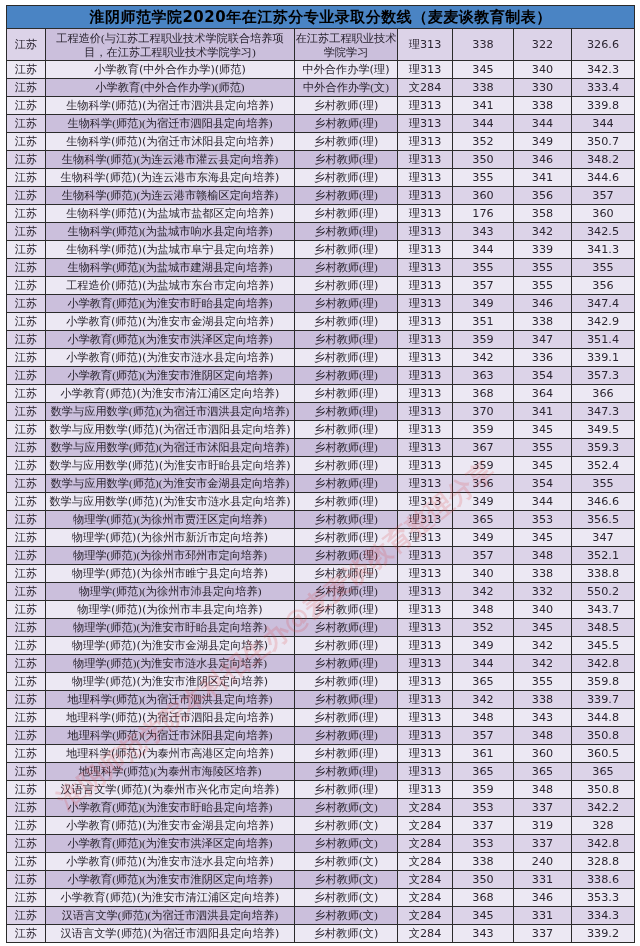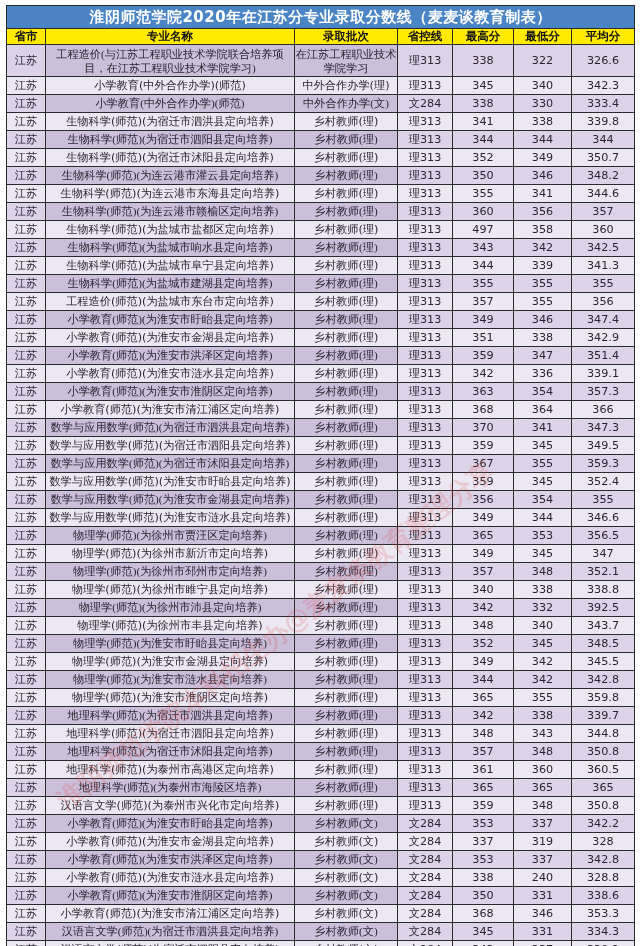--- a/index.html
+++ b/index.html
@@ -2,21 +2,21 @@
 <html><head>
 <meta charset="utf-8">
 <style>
   html, body { margin:0; padding:0; background:#ffffff; }
   body { width:640px; height:946px; position:relative; overflow:hidden;
          font-family:"DejaVu Sans", "Liberation Sans", sans-serif; }
   .sheet { position:absolute; left:6px; top:5px; width:628px; }
   table { border-collapse:collapse; width:628px; table-layout:fixed; }
   td, th { border:1px solid #2b2b2b; text-align:center; padding:0; overflow:hidden; white-space:nowrap;
            font-size:11.2px; color:#2a2430; line-height:16px; }
-  .title td { background:#4a84c4; color:#ffffff; font-weight:bold; font-size:15px; height:22px; line-height:22px; letter-spacing:0.5px; }
+  .title td { background:#4a84c4; color:#000000; font-weight:bold; font-size:15px; height:22px; line-height:22px; letter-spacing:0.5px; }
   .hdr th { background:#ffea00; color:#111; font-weight:bold; font-size:11.5px; height:15px; line-height:15px; }
   tr.row td { height:17px; line-height:17px; }
   tr.row.odd td { background:#dcd3e8; }
   tr.row.even td { background:#ece8f3; }
   tr.row.odd td.major, tr.row.odd td.batch { background:#cbbfdc;font-family:Liberation Serif, serif; }
   tr.dbl td { height:31px; line-height:14px; white-space:normal; }
   .wm { position:absolute; pointer-events:none; color:rgba(220,60,60,0.18); font-size:26px; font-weight:bold;
         white-space:nowrap; transform-origin:left top; }
 </style>
 </head>
@@ -30,29 +30,20 @@
         <col style="width:103px">
         <col style="width:55px">
         <col style="width:61px">
         <col style="width:58px">
         <col style="width:63px">
     </colgroup>
     <tbody id="tbody">
       <tr class="title">
         <td colspan="7">淮阴师范学院2020年在江苏分专业录取分数线（麦麦谈教育制表）</td>
       </tr>
-      <tr class="hdr">
-        <th>省市</th>
-        <th>专业名称</th>
-        <th>录取批次</th>
-        <th>省控线</th>
-        <th>最高分</th>
-        <th>最低分</th>
-        <th>平均分</th>
-      </tr>
     </tbody>
     <tbody id="rows">
         <tr class="row odd dbl">
           <td>江苏</td>
           <td class="major">工程造价(与江苏工程职业技术学院联合培养项目，在江苏工程职业技术学院学习)</td>
           <td class="batch">在江苏工程职业技术学院学习</td>
           <td>理313</td>
           <td>338</td>
           <td>322</td>
           <td>326.6</td>
@@ -127,21 +118,21 @@
           <td>理313</td>
           <td>360</td>
           <td>356</td>
           <td>357</td>
         </tr>
         <tr class="row even">
           <td>江苏</td>
           <td class="major">生物科学(师范)(为盐城市盐都区定向培养)</td>
           <td class="batch">乡村教师(理)</td>
           <td>理313</td>
-          <td>497</td>
+          <td>176</td>
           <td>358</td>
           <td>360</td>
         </tr>
         <tr class="row odd">
           <td>江苏</td>
           <td class="major">生物科学(师范)(为盐城市响水县定向培养)</td>
           <td class="batch">乡村教师(理)</td>
           <td>理313</td>
           <td>343</td>
           <td>342</td>
@@ -318,21 +309,21 @@
           <td>338</td>
           <td>338.8</td>
         </tr>
         <tr class="row odd">
           <td>江苏</td>
           <td class="major">物理学(师范)(为徐州市沛县定向培养)</td>
           <td class="batch">乡村教师(理)</td>
           <td>理313</td>
           <td>342</td>
           <td>332</td>
-          <td>392.5</td>
+          <td>550.2</td>
         </tr>
         <tr class="row even">
           <td>江苏</td>
           <td class="major">物理学(师范)(为徐州市丰县定向培养)</td>
           <td class="batch">乡村教师(理)</td>
           <td>理313</td>
           <td>348</td>
           <td>340</td>
           <td>343.7</td>
         </tr>

